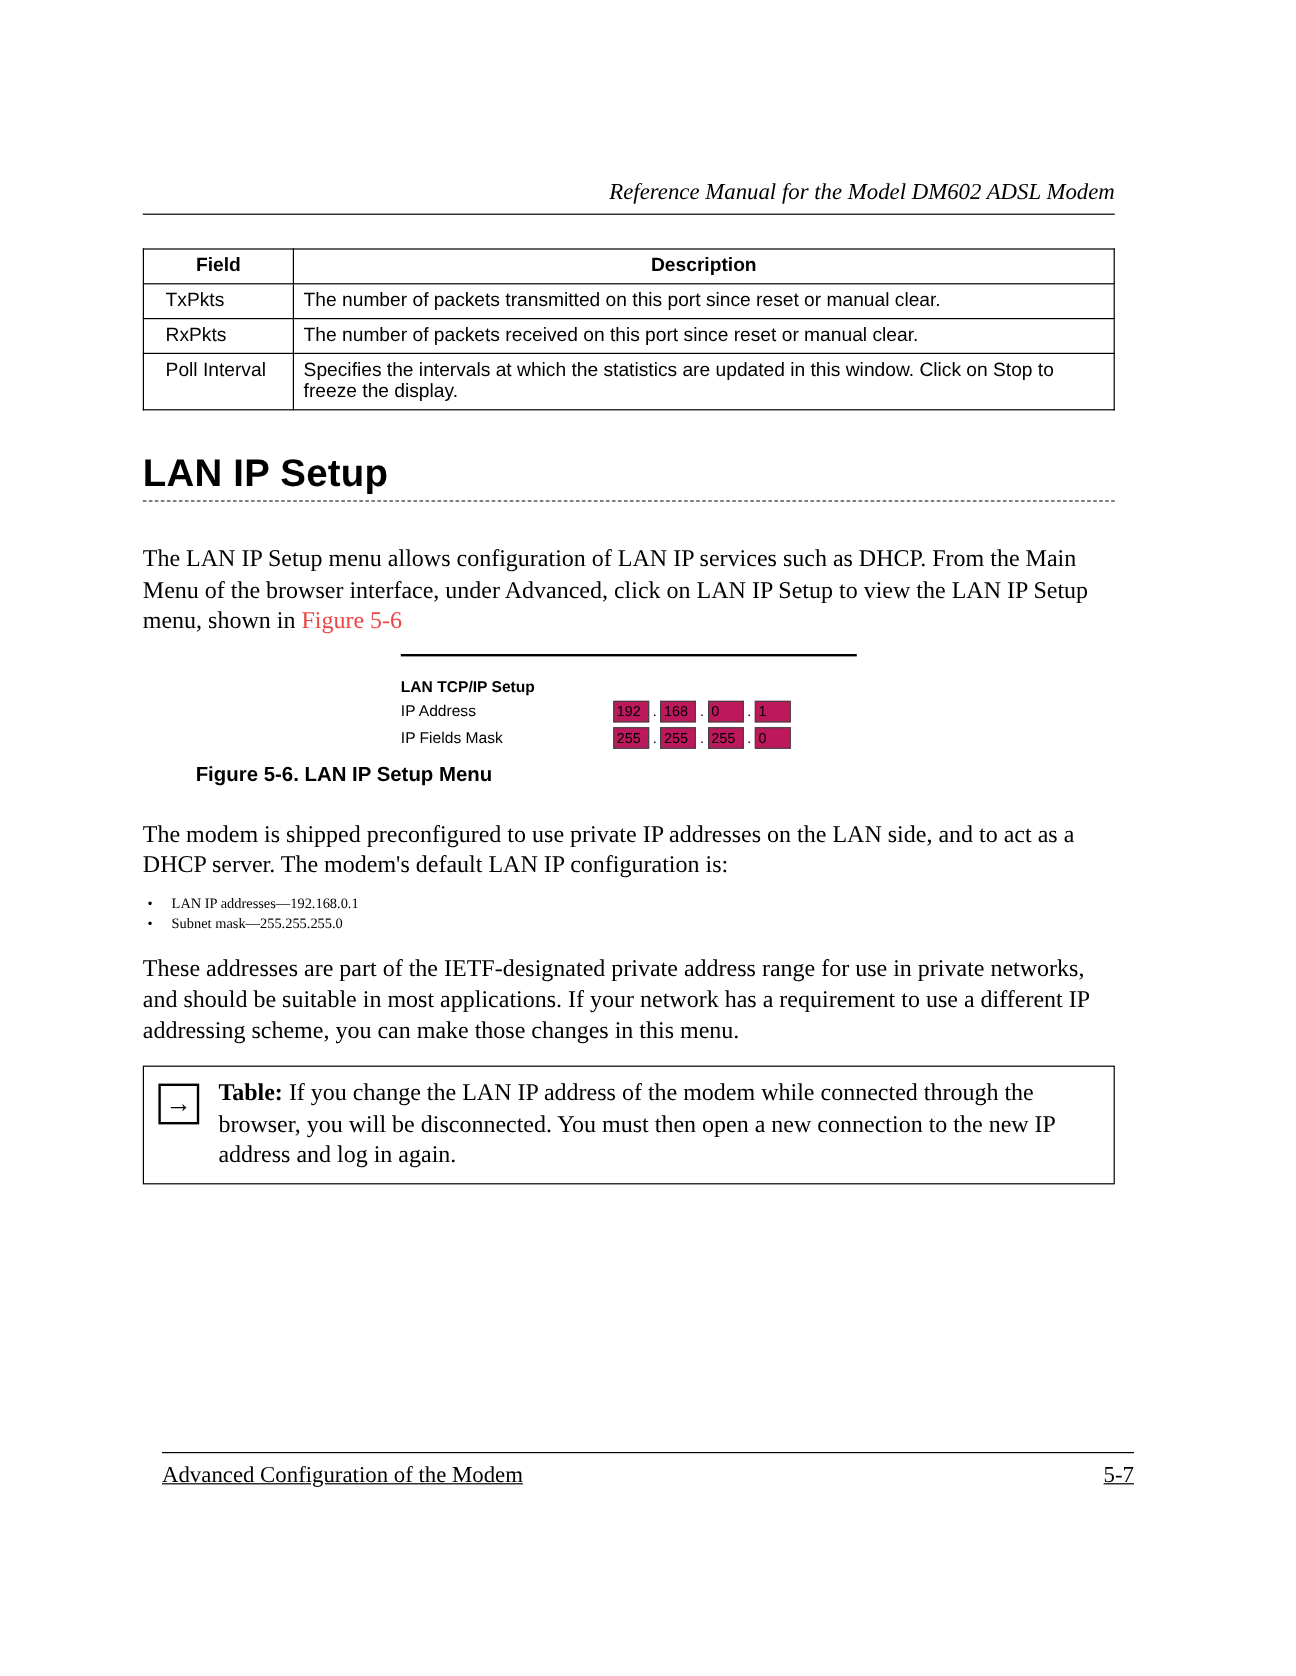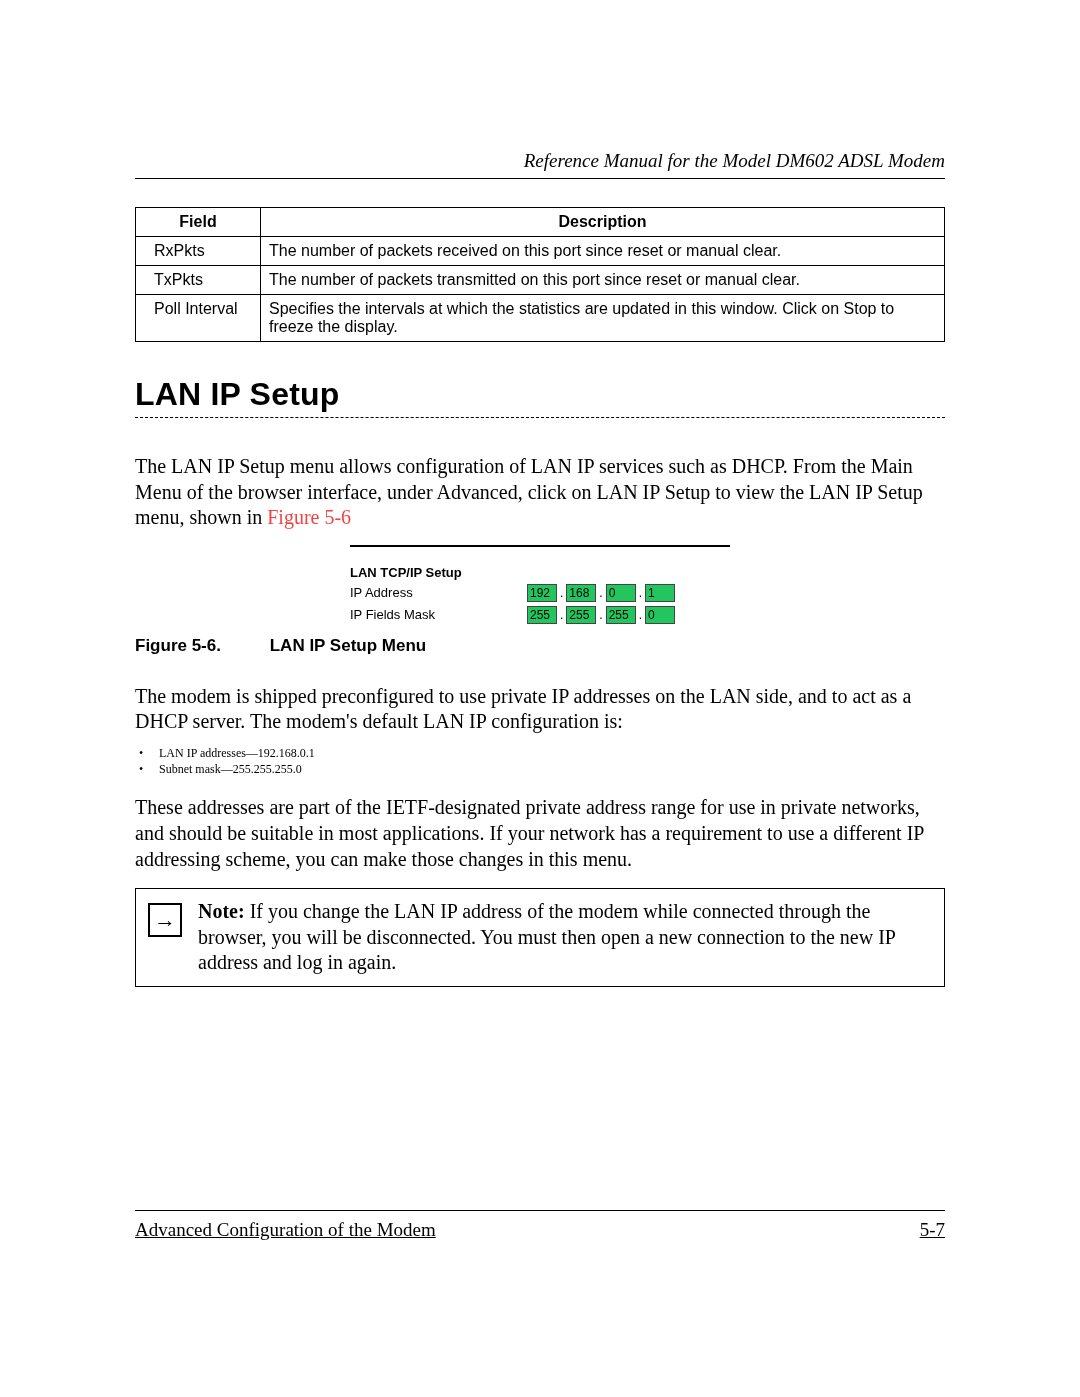--- a/index.html
+++ b/index.html
@@ -6,21 +6,21 @@
   html, body { background: #fff; }
   body {
     width: 1080px;
     height: 1397px;
     position: relative;
     font-family: "Times New Roman", Times, serif;
     color: #000;
   }
   .page {
     position: absolute;
-    left: 135px;
+    left: 119px;
     top: 150px;
     width: 810px;
   }
   .running-head {
     font-style: italic;
     font-size: 19px;
     text-align: right;
     margin-bottom: 6px;
     font-family: "Times New Roman", Times, serif;
   }
@@ -88,32 +88,32 @@
     width: 100%;
   }
   .fig-row { display: flex; align-items: center; margin-bottom: 4px; gap: 2px; }
   .fig-row .lbl { width: 175px; font-size: 13px; }
   .octet {
     width: 30px; height: 18px;
     border: 1px solid #444;
     font-size: 12px;
     padding: 0 2px;
     line-height: 16px;
-    background: #22c55e;
+    background: #be185d;
     font-family: Arial, Helvetica, sans-serif;
   }
   .dot { font-size: 12px; padding: 0 1px; }
 
   .fig-caption {
     font-family: Arial, Helvetica, sans-serif;
     font-weight: bold;
     font-size: 17px;
     margin: 8px 0 28px 0;
   }
-  .fig-caption .cap-label { display: inline-block; width: 130px; }
+  .fig-caption .cap-label { display: inline-block; width: 130px; text-align: right; }
 
   ul.body {
     font-size: 12px;
     line-height: 1.35;
     list-style: none;
     padding-left: 24px;
     margin: 6px 0 18px 0;
   }
   ul.body li::before { content: "\2022"; display: inline-block; width: 20px; margin-left: -20px; }
 
@@ -160,26 +160,26 @@
         <col>
       </colgroup>
     <thead>
       <tr>
         <th>Field</th>
         <th>Description</th>
       </tr>
     </thead>
     <tbody>
       <tr>
+        <td class="f">TxPkts</td>
+        <td>The number of packets transmitted on this port since reset or manual clear.</td>
+      </tr>
+      <tr>
         <td class="f">RxPkts</td>
         <td>The number of packets received on this port since reset or manual clear.</td>
-      </tr>
-      <tr>
-        <td class="f">TxPkts</td>
-        <td>The number of packets transmitted on this port since reset or manual clear.</td>
       </tr>
       <tr>
         <td class="f">Poll Interval</td>
         <td>Specifies the intervals at which the statistics are updated in this window. Click on Stop to freeze the display.</td>
       </tr>
     </tbody>
   </table>
 
   <h1 class="section">LAN IP Setup</h1>
   <hr class="dashed">
@@ -224,21 +224,21 @@
   <ul class="body">
     <li>LAN IP addresses—192.168.0.1</li>
     <li>Subnet mask—255.255.255.0</li>
   </ul>
 
   <p class="body">These addresses are part of the IETF-designated private address range for use in private networks, and should be suitable in most applications. If your network has a requirement to use a different IP addressing scheme, you can make those changes in this menu.</p>
 
   <div class="notebox">
     <div class="note-icon">→</div>
     <div class="note-text">
-      <b>Note:</b><span> If you change the LAN IP address of the modem while connected through the browser, you will be disconnected. You must then open a new connection to the new IP address and log in again.</span>
+      <b>Table:</b><span> If you change the LAN IP address of the modem while connected through the browser, you will be disconnected. You must then open a new connection to the new IP address and log in again.</span>
     </div>
   </div>
 </div>
 
 <div class="footer">
   <hr>
   <div class="footer-row">
     <span>Advanced Configuration of the Modem</span>
     <span>5-7</span>
   </div>

